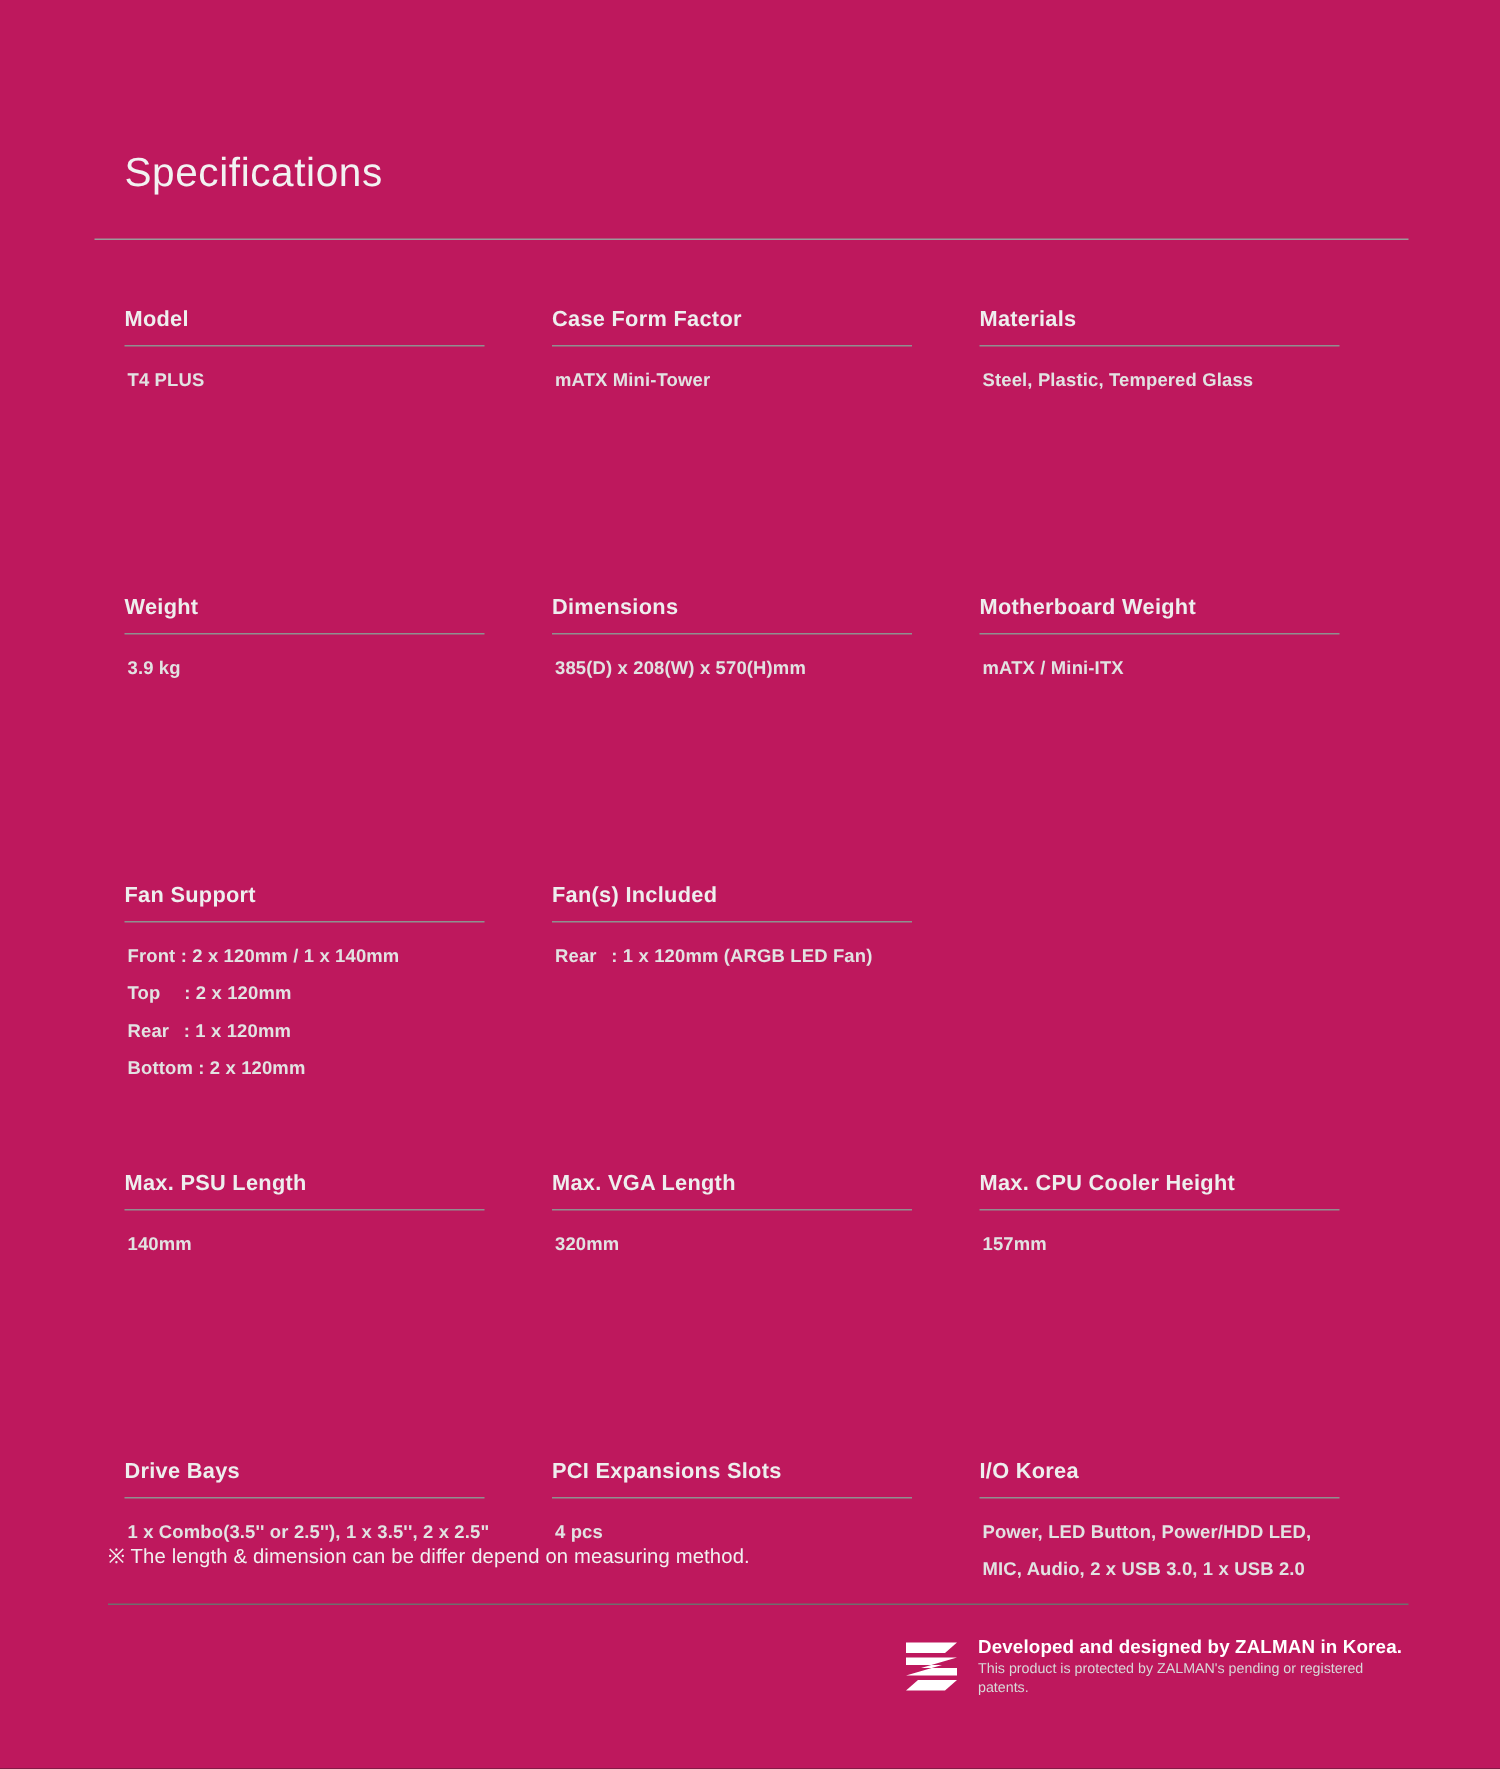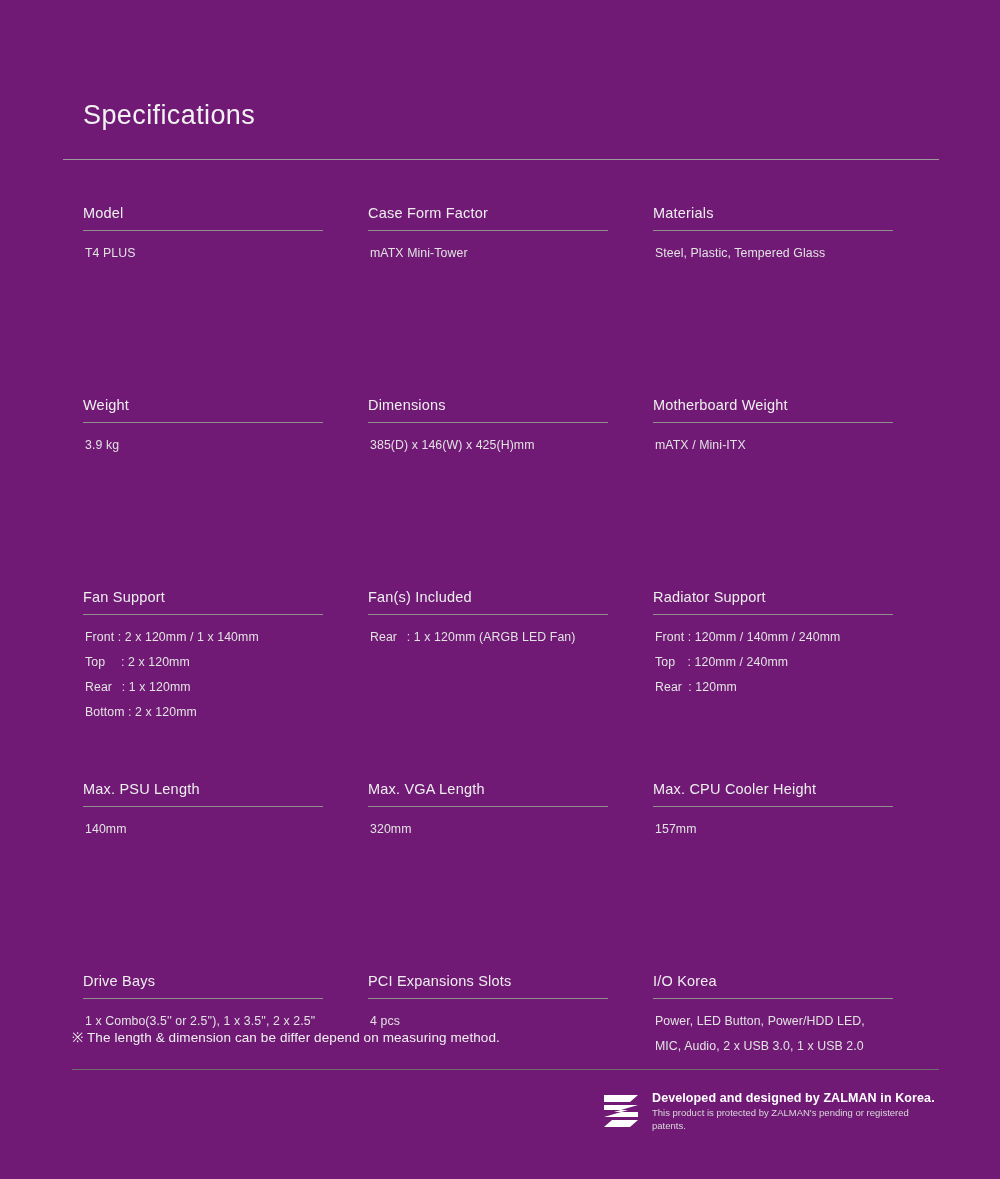--- a/index.html
+++ b/index.html
@@ -13,21 +13,21 @@
     font-family: "Liberation Sans", sans-serif;
     color: #e8e8e8;
     position: relative;
     overflow: hidden;
   }
   .page {
     position: absolute;
     left: 0; top: 0;
     width: 1000px;
     height: 1179px;
-    background: #701a75;
+    background: #be185d;
   }
   .title {
     position: absolute;
     left: 83px;
     top: 100px;
     font-size: 27px;
     font-weight: 400;
     letter-spacing: 0.4px;
     color: #f2f2f2;
   }
@@ -46,20 +46,21 @@
     width: 860px;
   }
   .row {
     display: flex;
     width: 860px;
   }
   .cell {
     width: 285px;
     box-sizing: border-box;
     padding-right: 20px;
+    font-weight: bold;
   }
   .cell-label {
     font-size: 14.5px;
     color: #eeeeee;
     padding-bottom: 9px;
     letter-spacing: 0.2px;
   }
   .cell-rule {
     height: 1px;
     background: #8f8f8f;
@@ -152,21 +153,21 @@
 
     <div class="row">
       <div class="cell">
         <div class="cell-label">Weight</div>
         <div class="cell-rule"></div>
         <div class="cell-value">3.9 kg</div>
       </div>
       <div class="cell">
         <div class="cell-label">Dimensions</div>
         <div class="cell-rule"></div>
-        <div class="cell-value">385(D) x 146(W) x 425(H)mm</div>
+        <div class="cell-value">385(D) x 208(W) x 570(H)mm</div>
       </div>
       <div class="cell">
         <div class="cell-label">Motherboard Weight</div>
         <div class="cell-rule"></div>
         <div class="cell-value">mATX / Mini-ITX</div>
       </div>
     </div>
     <div class="rowgap"></div>
 
     <div class="row">
@@ -175,27 +176,20 @@
         <div class="cell-rule"></div>
         <div class="cell-value">Front : 2 x 120mm / 1 x 140mm
 Top  : 2 x 120mm
 Rear  : 1 x 120mm
 Bottom : 2 x 120mm</div>
       </div>
       <div class="cell">
         <div class="cell-label">Fan(s) Included</div>
         <div class="cell-rule"></div>
         <div class="cell-value">Rear  : 1 x 120mm (ARGB LED Fan)</div>
-      </div>
-      <div class="cell">
-        <div class="cell-label">Radiator Support</div>
-        <div class="cell-rule"></div>
-        <div class="cell-value">Front : 120mm / 140mm / 240mm
-Top : 120mm / 240mm
-Rear : 120mm</div>
       </div>
     </div>
     <div class="rowgap" style="height:56px"></div>
 
     <div class="row">
       <div class="cell">
         <div class="cell-label">Max. PSU Length</div>
         <div class="cell-rule"></div>
         <div class="cell-value">140mm</div>
       </div>

